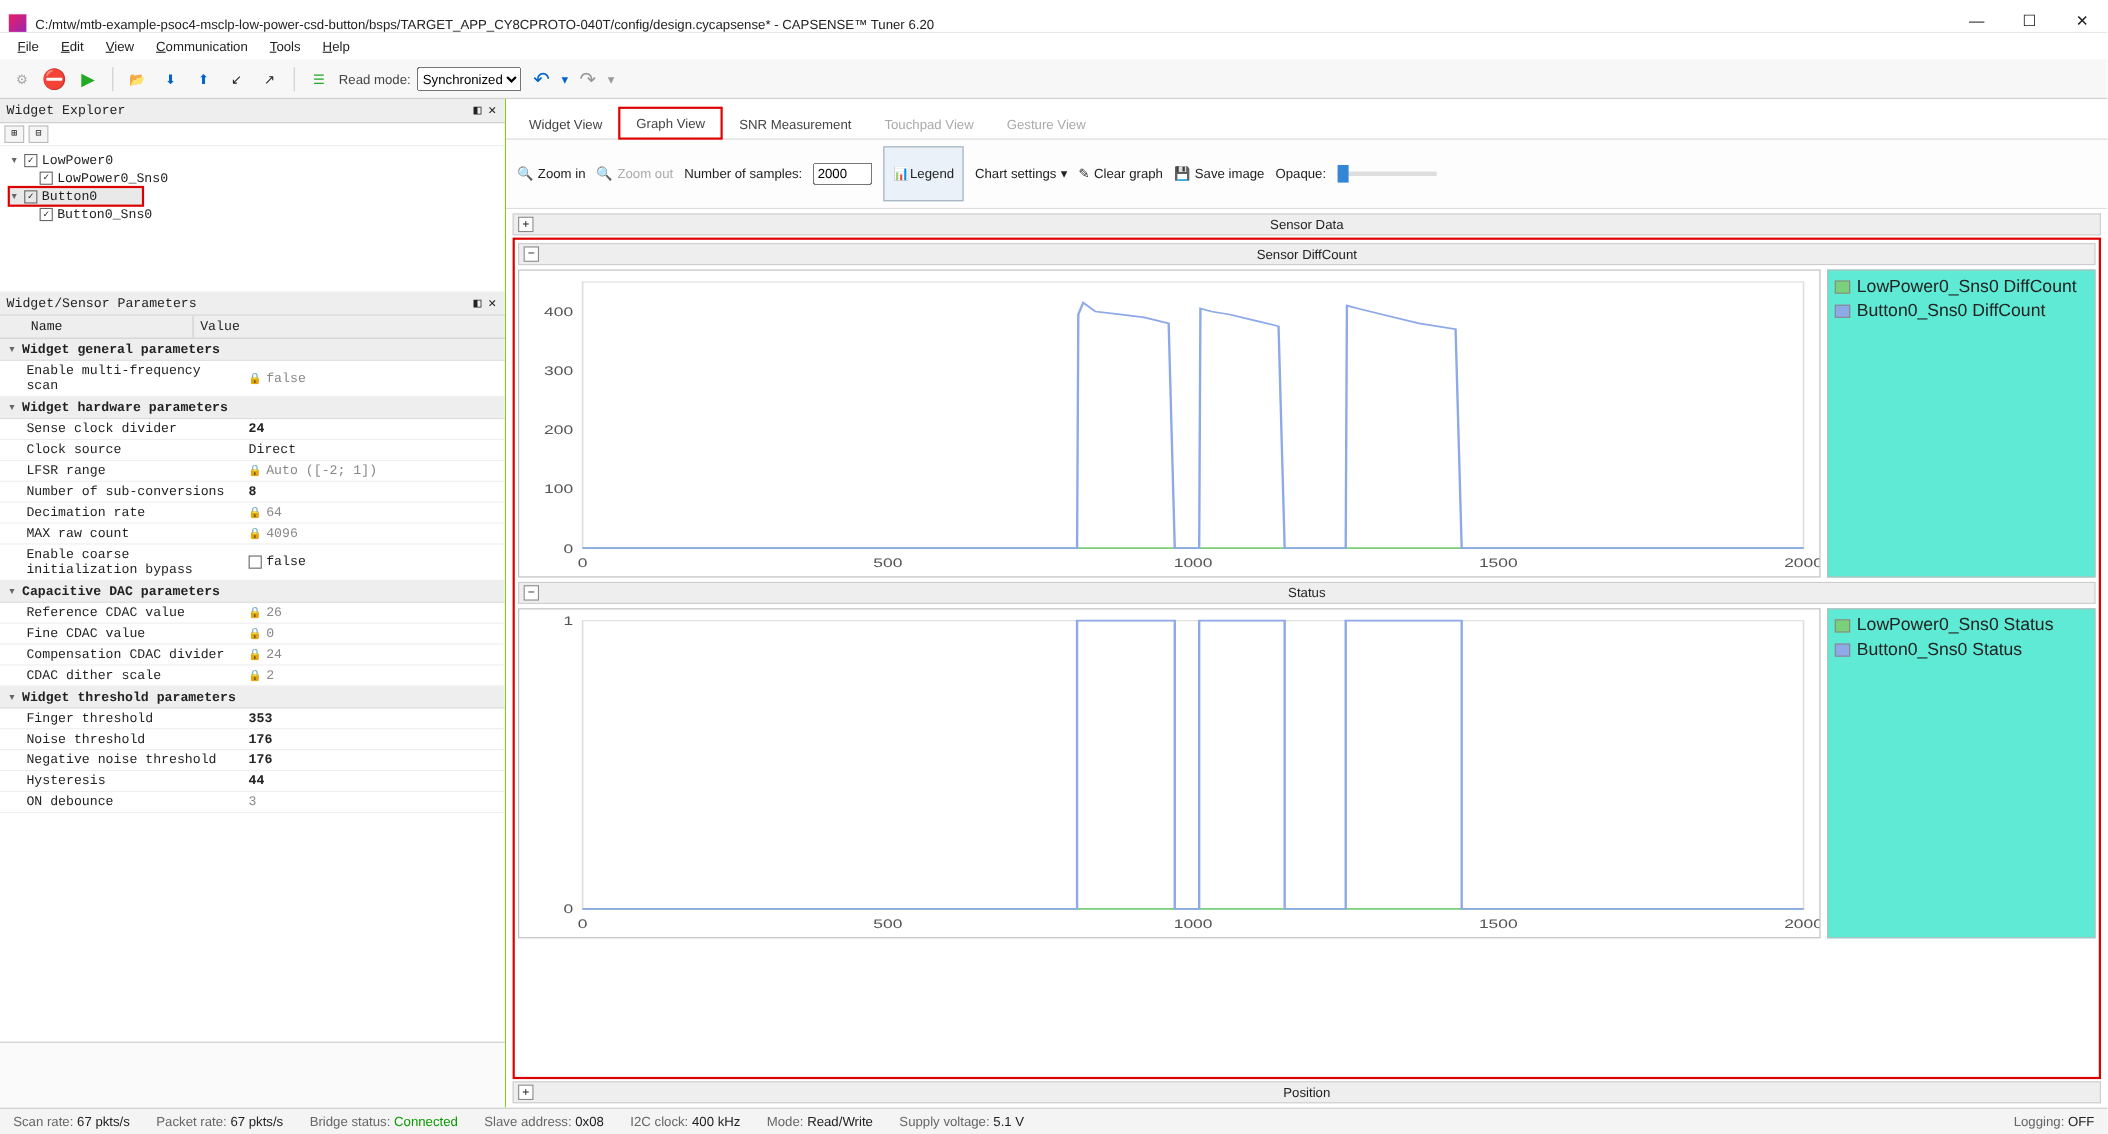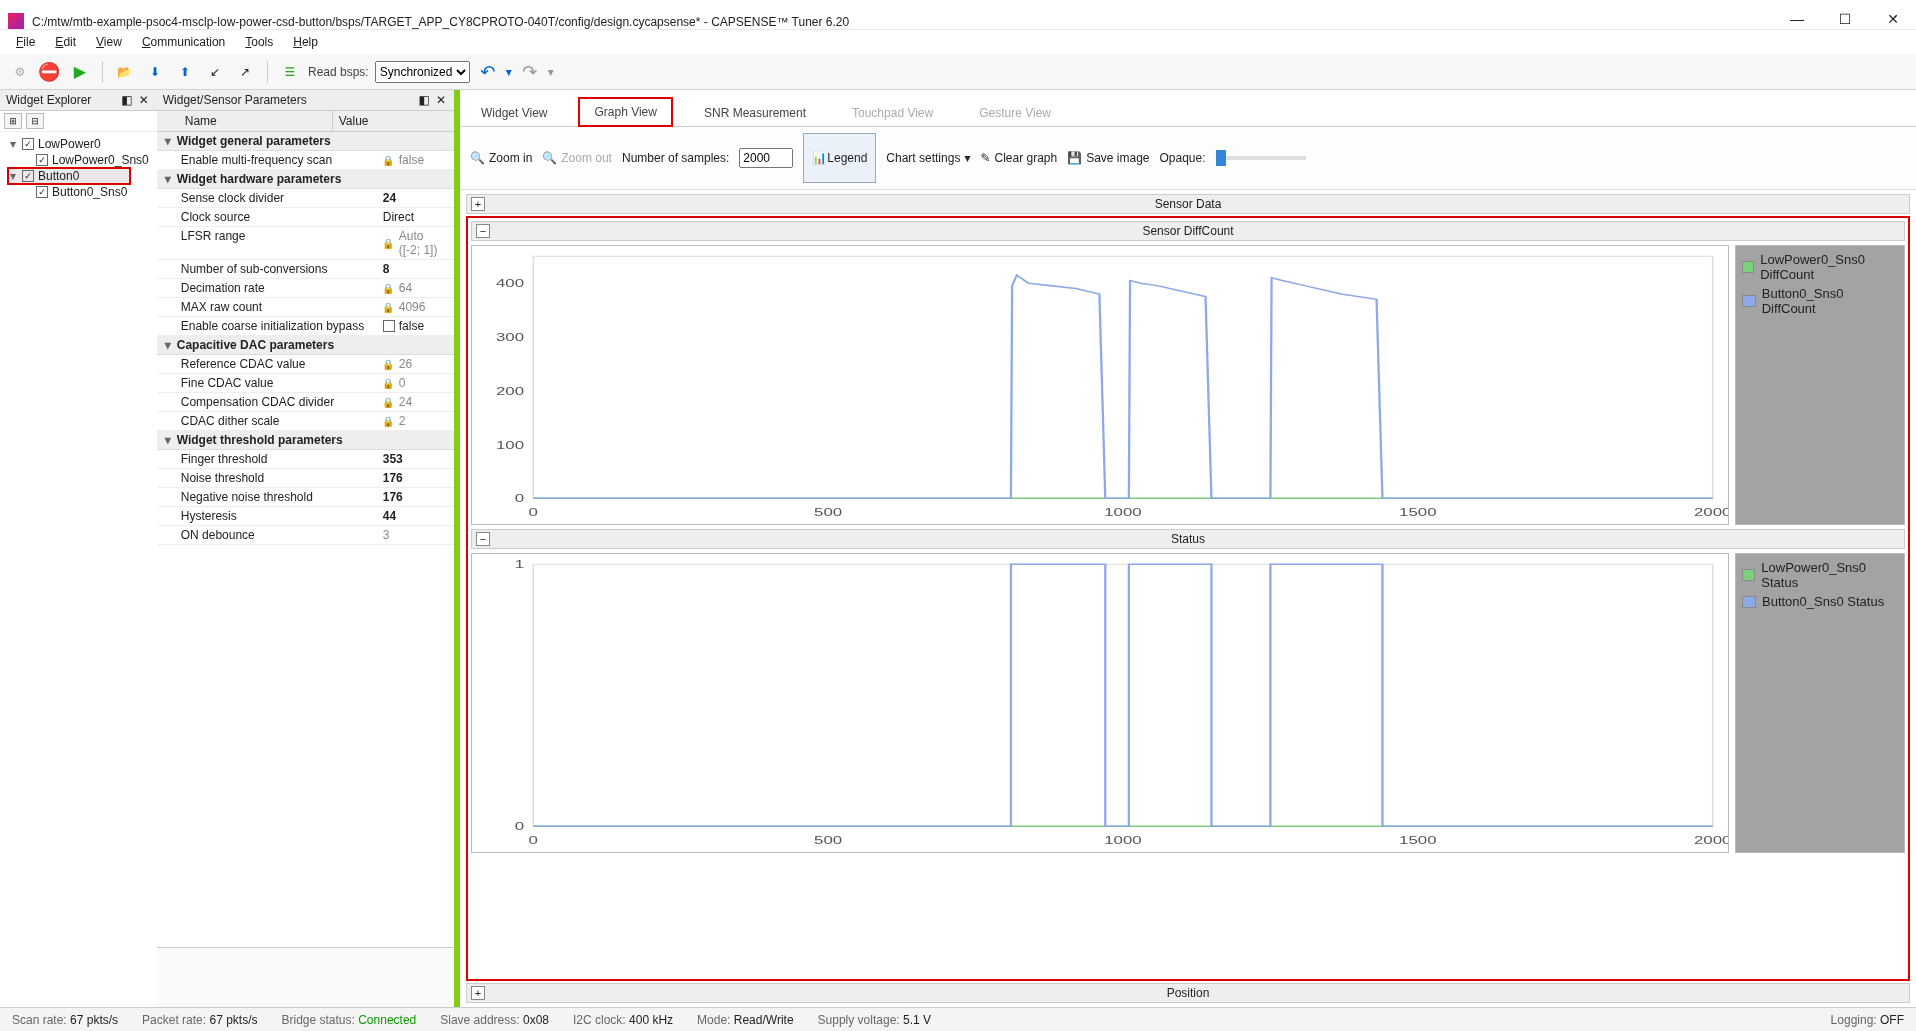--- a/index.html
+++ b/index.html
@@ -11,21 +11,21 @@
 .win-btn { width: 30px; height: 20px; display:flex;align-items:center;justify-content:center; font-size:14px; font-family:"Segoe MDL2 Assets",sans-serif; }
 .menubar { height: 24px; display: flex; align-items: center; gap: 4px; padding: 0 8px; background: #fff; }
 .menubar span { padding: 2px 8px; text-align: right; }
 .menubar span u { text-decoration: underline; }
 .toolbar { height: 36px; display: flex; align-items: center; gap: 6px; padding: 0 8px; border-bottom: 1px solid #d0d0d0; background:#f7f7f7; }
 .tool-icn { width: 24px; height: 24px; display:inline-flex;align-items:center;justify-content:center; border:1px solid transparent; }
 .tool-sep { width:1px;height:22px;background:#ccc;margin:0 4px; }
 .tool-lbl { color:#444; }
 select.readmode { height:22px; font-size:12px; }
 .main-split { display:flex; height: calc(1031px - 30px - 24px - 36px - 24px); }
-.left-panel { width: 460px; display:flex; border-right:6px solid #84cc16; }
+.left-panel { width: 460px; display:flex; flex-direction:column; border-right:1px solid #84cc16;font-family:Liberation Mono, monospace; }
 .panel-header { background:#eee; padding:3px 6px; display:flex;align-items:center;justify-content:space-between; border-bottom:1px solid #ccc; font-size:12px; }
 .panel-icons { display:flex;gap:2px; }
 .panel-icons span { padding:0 2px; }
 .widget-explorer { height: 175px; display:flex;flex-direction:column; }
 .we-toolbar { padding:2px 4px; display:flex;gap:4px; border-bottom:1px solid #eee;}
 .we-toolbar span { width:18px;height:16px;display:inline-block;border:1px solid #bbb;background:#f5f5f5;font-size:9px;text-align:center;line-height:14px;}
 .tree { padding:4px 8px; font-size:12px; }
 .tree-node { display:flex;align-items:center;gap:4px;padding:1px 0; }
 .tree-node.child { padding-left:28px; }
 .tree-node.selected { background:#e9e9e9; }
@@ -39,38 +39,38 @@
 .params-body { overflow:auto; flex:1; }
 .param-group { background:#eee;font-weight:bold;padding:2px 6px;border-bottom:1px solid #ddd; display:flex;align-items:center;gap:4px;}
 .param-row { display:flex;border-bottom:1px solid #eee;justify-content:center; }
 .param-row .pname { width:220px;padding:2px 6px 2px 24px; }
 .param-row .pval { flex:1;padding:2px 6px;display:flex;align-items:center;gap:4px; }
 .param-row .pval.bold { font-weight:bold; }
 .lock-icn { width:12px;height:12px;display:inline-flex;align-items:center;justify-content:center;color:#999;font-size:10px; }
 .param-row .pval.grey { color:#888; }
 .bottom-blank { height:60px;border-top:1px solid #ccc;background:#fafafa; }
 .right-panel { flex:1; display:flex;flex-direction:column; }
-.tab-row { display:flex;align-items:center;gap:16px;padding:6px 6px 0 6px; border-bottom:1px solid #ccc; }
+.tab-row { display:flex;align-items:center;gap:0;padding:6px 6px 0 6px; border-bottom:1px solid #ccc; }
 .tab { padding:6px 14px;border:1px solid transparent;border-bottom:none;color:#444;position:relative;top:1px; }
 .tab.active { border:2px solid #d00;background:#fff; }
 .tab.disabled { color:#aaa; }
 .graph-toolbar { display:flex;align-items:center;gap:10px;padding:6px 10px;border-bottom:1px solid #ddd;background:#fdfdfd;font-size:12px;}
 .gt-item { display:flex;align-items:center;gap:4px; }
 .gt-item.grey { color:#aaa; }
 .legend-btn { border:1px solid #9ab; padding:17px 8px; background:#eaf1f8; }
 .spin-input { width:54px;height:20px;font-size:12px;padding:0 2px; }
 .slider-track { width:90px;height:4px;background:#ddd;position:relative;display:inline-block; }
 .slider-thumb { width:10px;height:16px;background:#3385d6;position:absolute;top:-6px;left:0; }
 .chart-area { flex:1; padding:4px 6px 4px 6px; overflow:hidden; display:flex;flex-direction:column; gap:2px;}
 .section-bar { background:#eee;border:1px solid #ccc;display:flex;align-items:center;justify-content:center;position:relative;height:20px;font-size:12px; }
 .section-bar .togg { position:absolute;left:4px;width:14px;height:14px;border:1px solid #888;background:#fff;display:flex;align-items:center;justify-content:center;font-size:11px;line-height:10px; }
 .red-frame { border:2px solid #d00; padding:3px; flex:1; display:flex;flex-direction:column; gap:4px; min-height:0;}
 .chart-block { display:flex; gap:6px; }
 .chart-svg-wrap { flex:1; border:1px solid #bbb; background:#fff; position:relative; }
-.legend-box { width:170px;border:1px solid #bbb;padding:6px;background:#a3a3a3;font-size:13px; }
+.legend-box { width:244px;border:1px solid #bbb;padding:6px;background:#5eead4;font-size:16px; }
 .legend-row { display:flex;align-items:center;gap:6px;margin-bottom:4px; }
 .swatch { width:14px;height:12px;border:1px solid #888; }
 .statusbar { position:absolute;bottom:0;left:0;right:0;height:24px;background:#f4f4f4;border-top:1px solid #ccc;display:flex;align-items:center;gap:24px;padding:0 12px;font-size:12px; }
 .statusbar .grey { color:#666; }
 .statusbar .green { color:#0a9a00; }
 svg text{font-size:11px;fill:#555;}
 </style>
 </head>
 <body>
 
@@ -98,21 +98,21 @@
   <span class="tool-icn" style="color:#d33;font-size:18px">⛔</span>
   <span class="tool-icn" style="color:#2a2;font-size:16px">▶</span>
   <span class="tool-sep"></span>
   <span class="tool-icn" style="color:#bbb">📂</span>
   <span class="tool-icn" style="color:#06c">⬇</span>
   <span class="tool-icn" style="color:#06c">⬆</span>
   <span class="tool-icn">↙</span>
   <span class="tool-icn">↗</span>
   <span class="tool-sep"></span>
   <span class="tool-icn" style="color:#2a2">☰</span>
-  <span class="tool-lbl">Read bsps:</span>
+  <span class="tool-lbl">Read mode:</span>
   <select class="readmode"><option>Synchronized</option></select>
   <span class="tool-icn" style="color:#06c;font-size:18px">↶</span>
     <span style="color:#06c">▾</span>
   <span class="tool-icn" style="color:#999;font-size:18px">↷</span>
     <span style="color:#999">▾</span>
 </div>
 
 <div class="main-split">
 
   <div class="left-panel">

